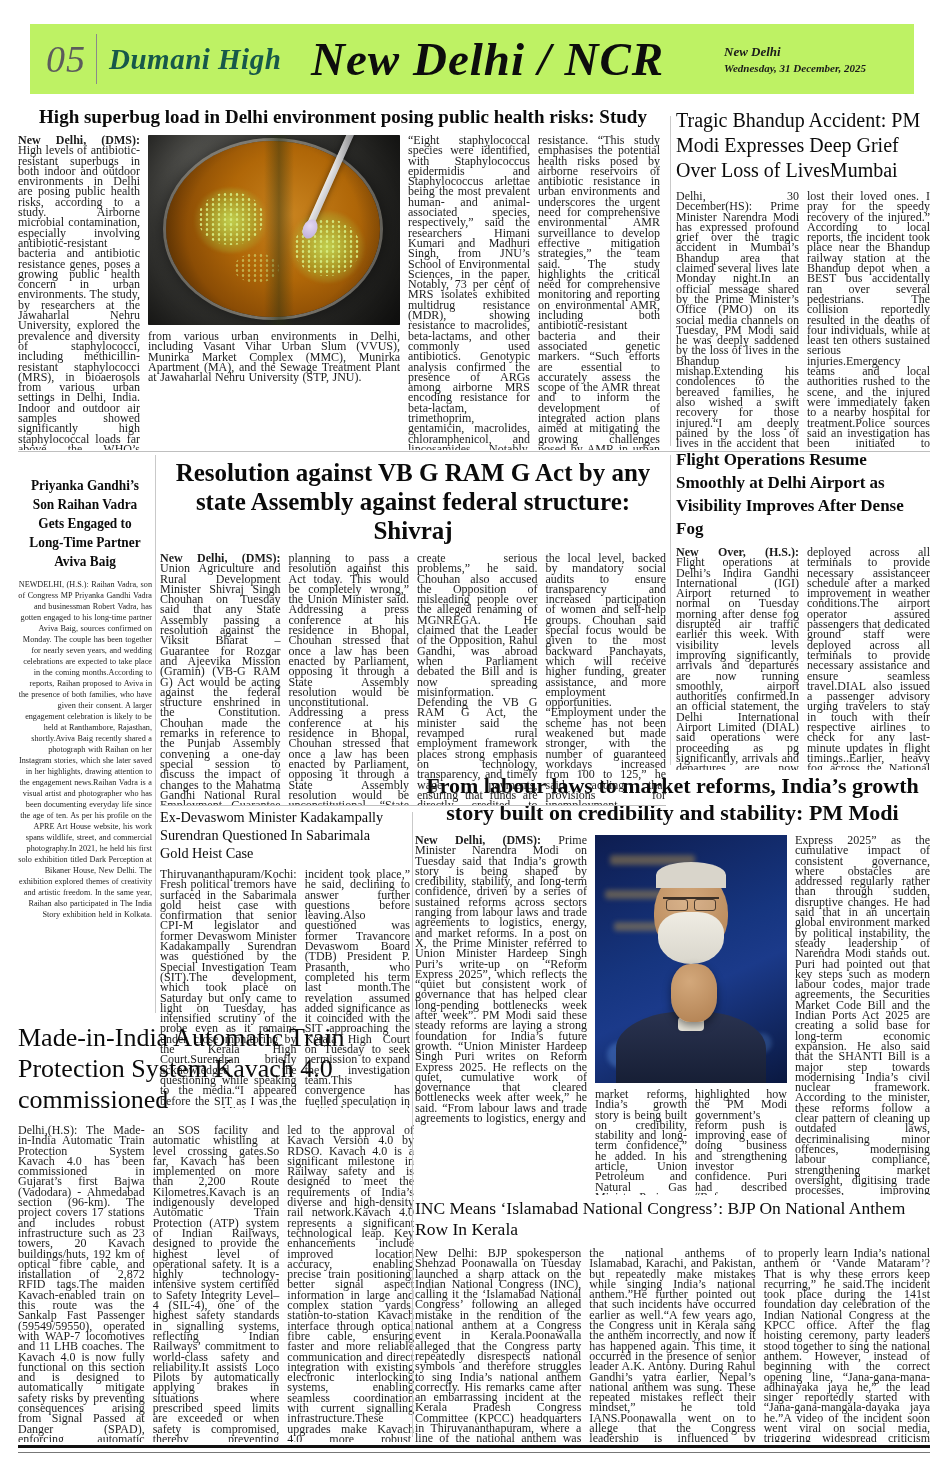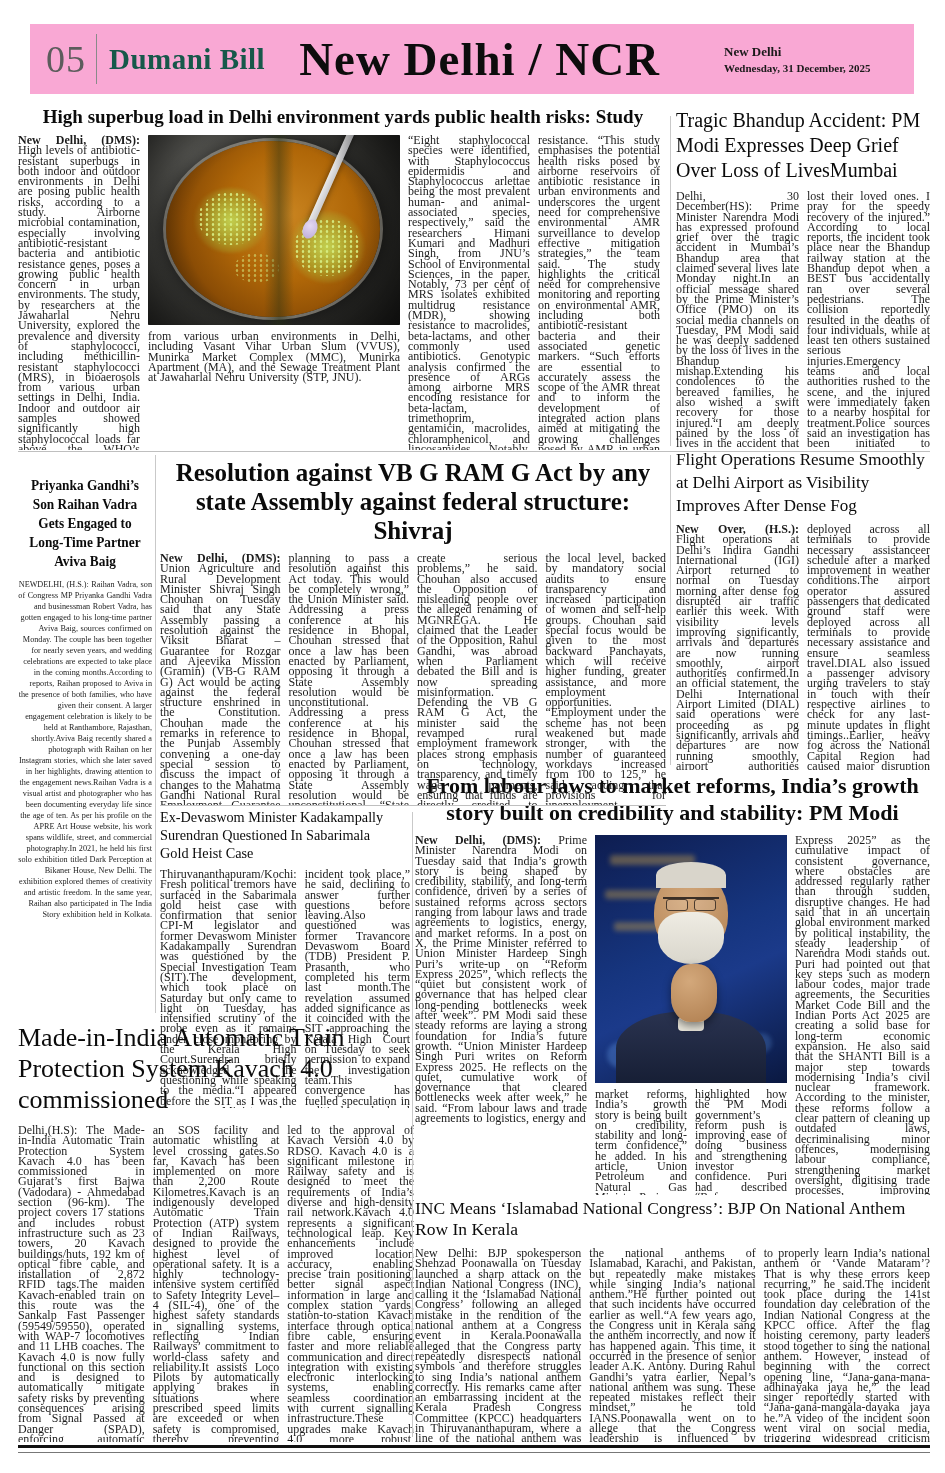--- a/index.html
+++ b/index.html
@@ -27,21 +27,21 @@
   .hl-superbug{font-size:19px;font-weight:700;text-align:center;margin:0 0 7px 0;line-height:22px;}
   
   .hl-bhandup{font-size:20px;font-weight:500;line-height:25px;margin:0 0 8px 0;}
   
   .hl-priyanka{font-size:14.5px;font-weight:700;text-align:center;line-height:19px;
                margin:0 0 8px 0;transform:scaleX(.92);transform-origin:center;}
   .col-right{ text-align:right;}
   
   .hl-shivraj{font-size:25px;font-weight:700;text-align:center;line-height:29px;margin:10px 0 8px 0;}
   
-  .hl-flight{font-size:17px;font-weight:400;line-height:23px;margin:0 0 7px 0;}
+  .hl-flight{font-size:17px;font-weight:700;line-height:23px;margin:0 0 7px 0;}
   
   .hl-devaswom{font-size:15px;font-weight:500;line-height:18px;margin:0 0 7px 0;
                transform:scaleX(.95);transform-origin:left;}
   
   .hl-growth{font-size:22px;font-weight:700;text-align:center;line-height:27px;margin:0 0 9px 0;}
   
   .hl-kavach{font-size:26px;font-weight:500;line-height:31px;margin:0 0 10px 0;}
   
   .hl-inc{font-size:17.5px;font-weight:500;line-height:21px;margin:0 0 8px 0;}
   
@@ -88,33 +88,33 @@
   .modi-body{position:absolute;left:50%;bottom:-6px;width:150px;height:78px;margin-left:-75px;
      border-radius:48% 48% 0 0;background:linear-gradient(#2a3350,#151d33);}
   .modi-collar{position:absolute;left:50%;bottom:52px;width:26px;height:14px;margin-left:-13px;
      border-radius:4px;background:#e8e5da;}
 </style>
 </head>
 <body>
 
 <div class="page">
 
-  <header class="masthead" style="background:#f9a8d4;">
+  <header class="masthead" style="background:#bef264;font-style:italic;">
     <div class="pagenum">05</div>
     <div class="mast-divider"></div>
-    <div class="brand">Dumani Bill</div>
+    <div class="brand">Dumani High</div>
     <div class="section-title">New Delhi / NCR</div>
     <div class="mast-right">
       <div class="mast-city">New Delhi</div>
       <div class="mast-date">Wednesday, 31 December, 2025</div>
     </div>
   </header>
 
   <section class="article" style="left:18px;top:106px;width:650px;height:344px;">
-    <h1 class="hl hl-superbug">High superbug load in Delhi environment yards public health risks: Study</h1>
+    <h1 class="hl hl-superbug">High superbug load in Delhi environment posing public health risks: Study</h1>
     <div class="body-row">
       <div class="col" style="flex:0 0 122px;">
         <b>New Delhi, (DMS):</b>
         <span>High levels of antibiotic-resistant superbugs in both indoor and outdoor environments in Delhi are posing public health risks, according to a study. Airborne microbial contamination, especially involving antibiotic-resistant bacteria and antibiotic resistance genes, poses a growing public health concern in urban environments. The study, by researchers at the Jawaharlal Nehru University, explored the prevalence and diversity of staphylococci, including methicillin-resistant staphylococci (MRS), in bioaerosols from various urban settings in Delhi, India. Indoor and outdoor air samples showed significantly high staphylococcal loads far above the WHO’s recommended limit for</span>
       </div>
       <div style="flex:0 0 252px;">
         <div class="photo-petri">
           <div class="petri-dish"></div>
           <div class="petri-green" style="left:18%;top:28%;width:30%;height:34%;"></div>
           <div class="petri-speckle" style="left:20%;top:30%;width:26%;height:28%;"></div>

